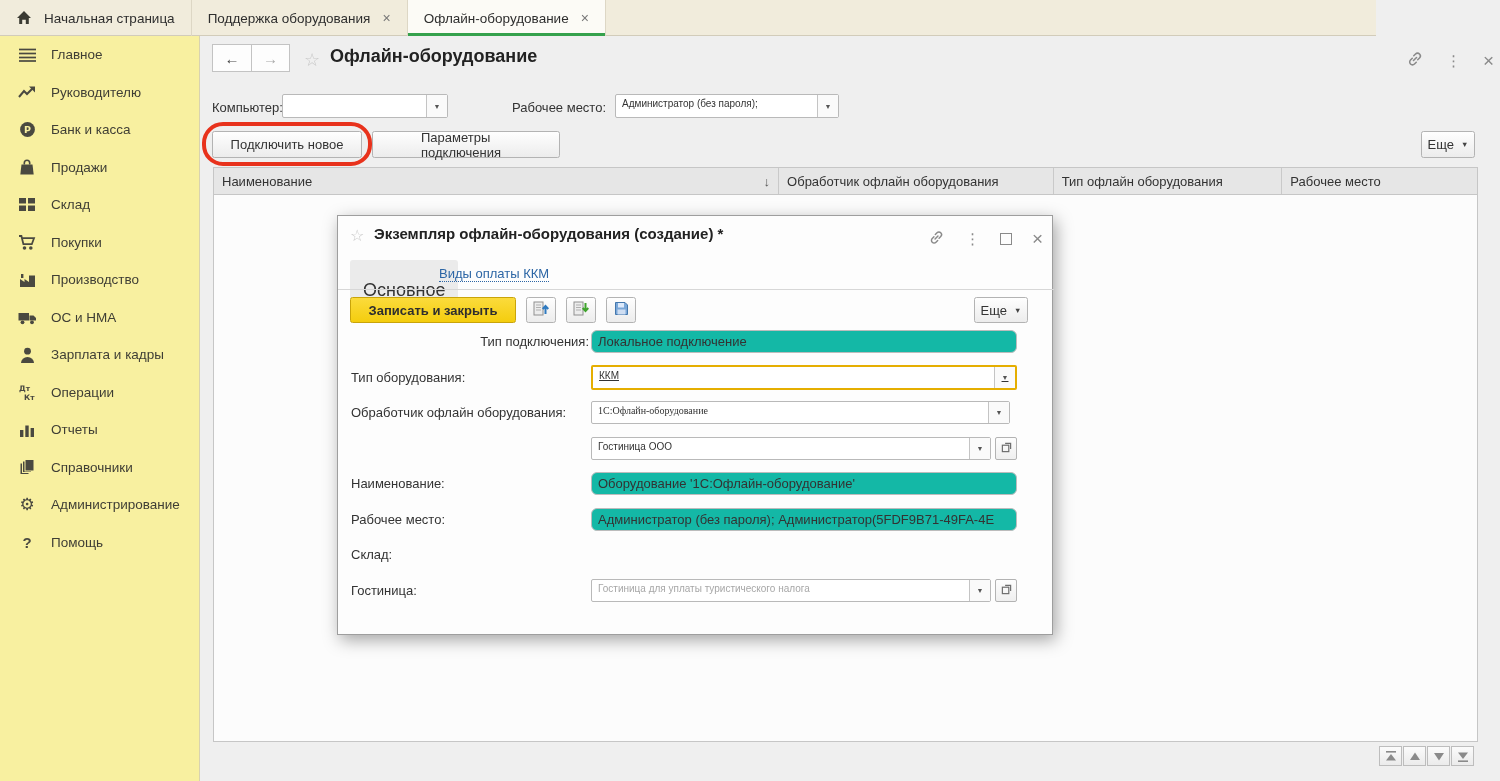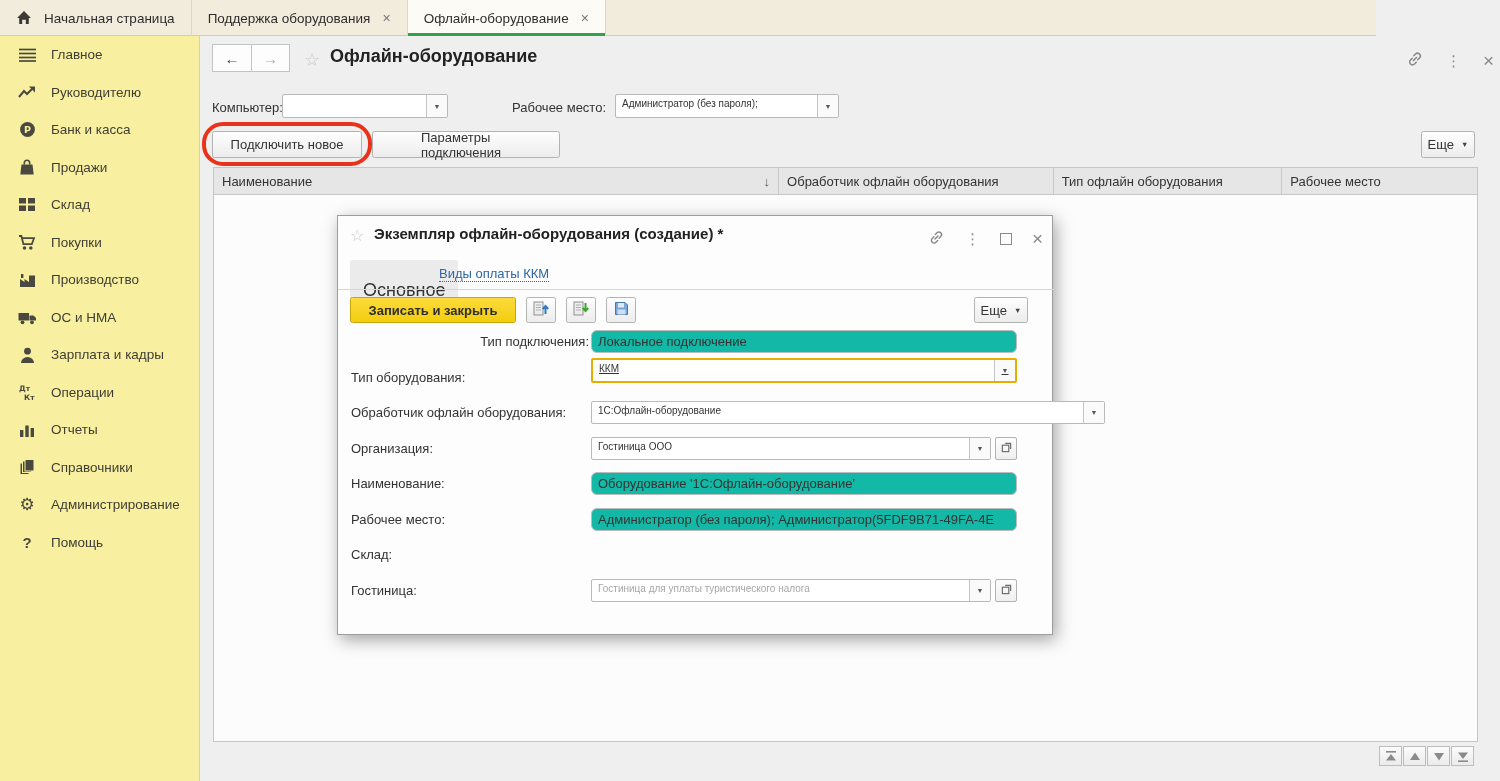--- a/index.html
+++ b/index.html
@@ -379,36 +379,35 @@
       <span>Еще</span>
         <span class="dn">▼</span>
     </div>
 
     <div class="frow-label" style="top:114px;text-align:right;">Тип подключения:</div>
     <div class="frow-field" style="top:114px;">
       <div class="tinput">Локальное подключение</div>
     </div>
 
     <div class="frow-label" style="top:150px;">Тип оборудования:</div>
-    <div class="frow-field" style="top:142px;text-decoration:underline;">
+    <div class="frow-field" style="top:149px;text-decoration:underline;">
       <div class="combo focused" style="width:426px; height:25px;">
         <div class="txt">ККМ</div>
         <div class="arrow">▼</div>
       </div>
     </div>
 
     <div class="frow-label" style="top:185px;">Обработчик офлайн оборудования:</div>
     <div class="frow-field" style="top:185px;">
-      <div class="combo" style="width:514px; height:23px;">
+      <div class="combo" style="width:419px; height:23px;font-family:Liberation Serif, serif;">
         <div class="txt">1С:Офлайн-оборудование</div>
         <div class="arrow">▼</div>
       </div>
     </div>
 
-    <div class="frow-label" style="top:221px;">Организация:</div>
     <div class="frow-field fgroup" style="top:221px;">
       <div class="combo" style="width:400px; height:23px;">
         <div class="txt">Гостиница ООО</div>
         <div class="arrow">▼</div>
       </div>
       <div class="openbtn">
         <span><svg width="11" height="11" viewBox="0 0 12 12" fill="none" stroke="#6d6d6d" stroke-width="1.3">
               <rect x="1.5" y="3.5" width="7" height="7"></rect>
               <polyline points="4.5,1.5 10.5,1.5 10.5,7.5"></polyline>
             </svg></span>

